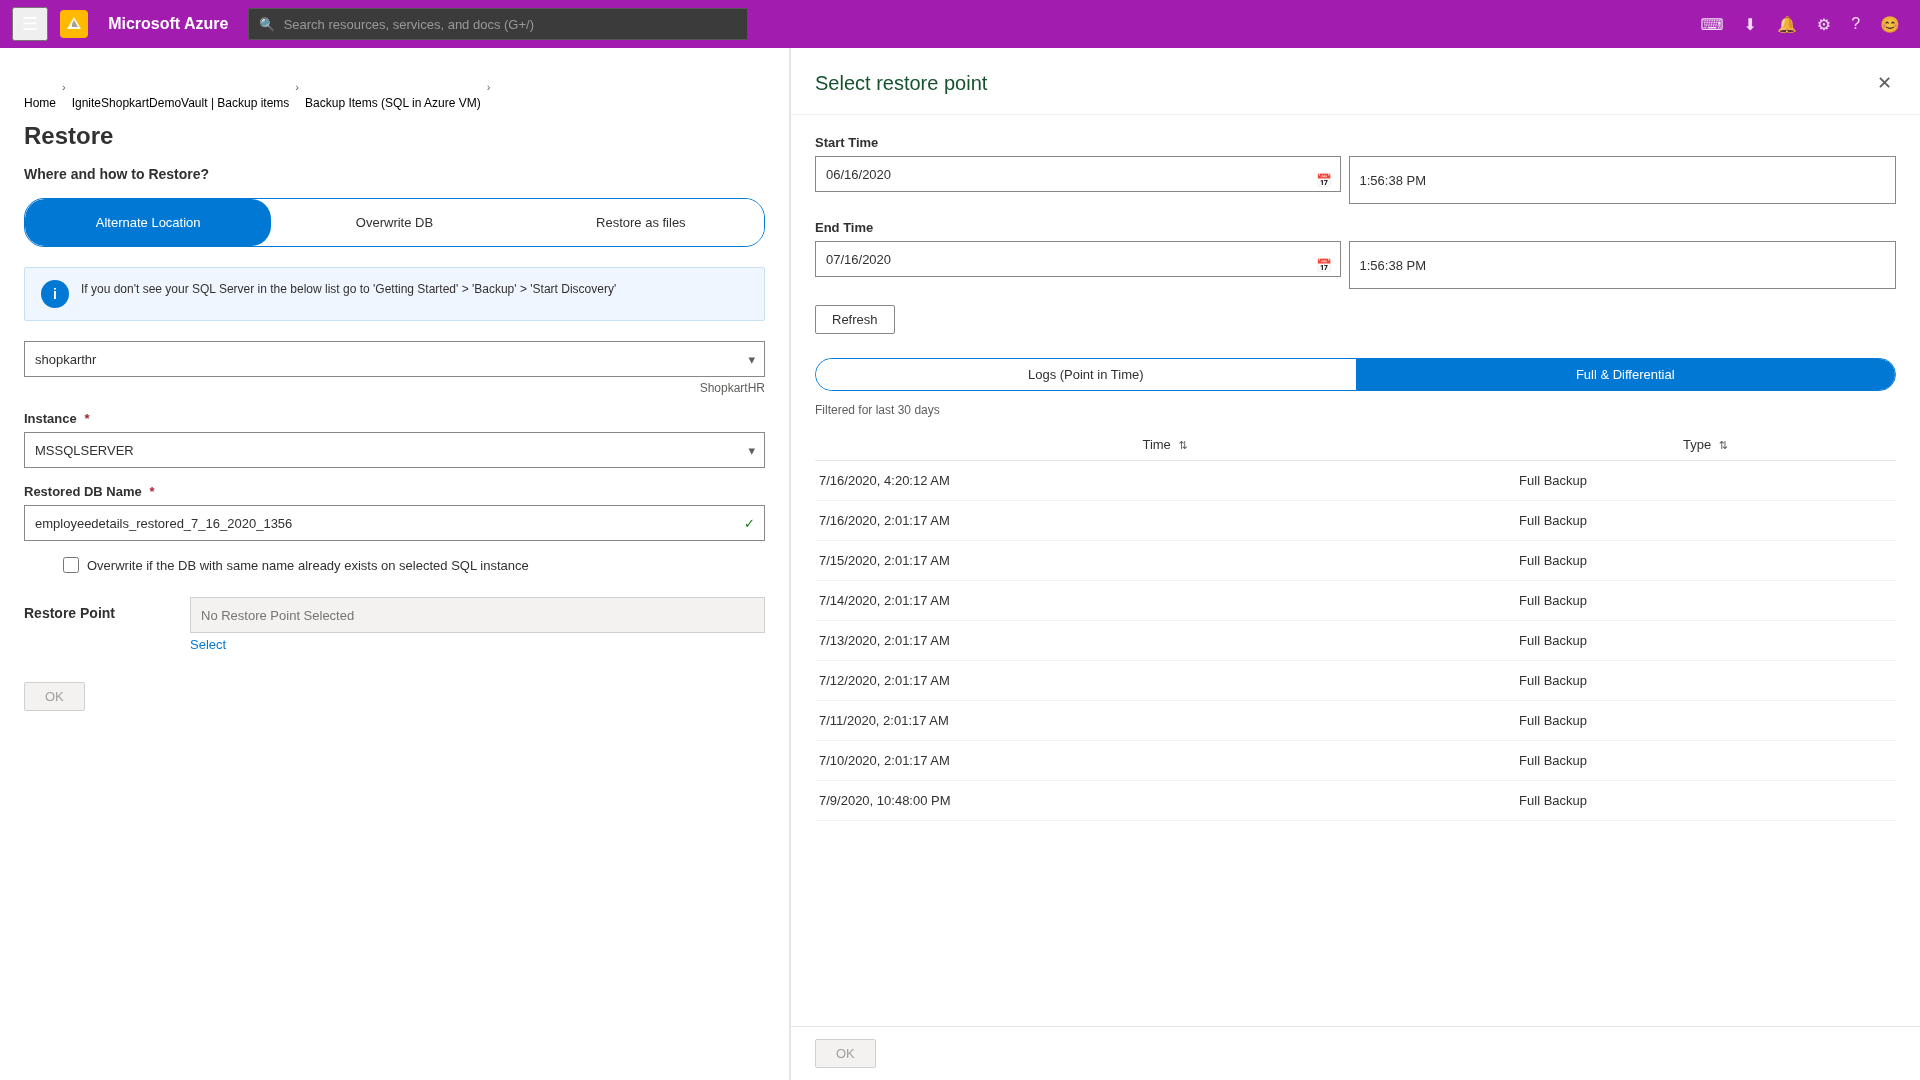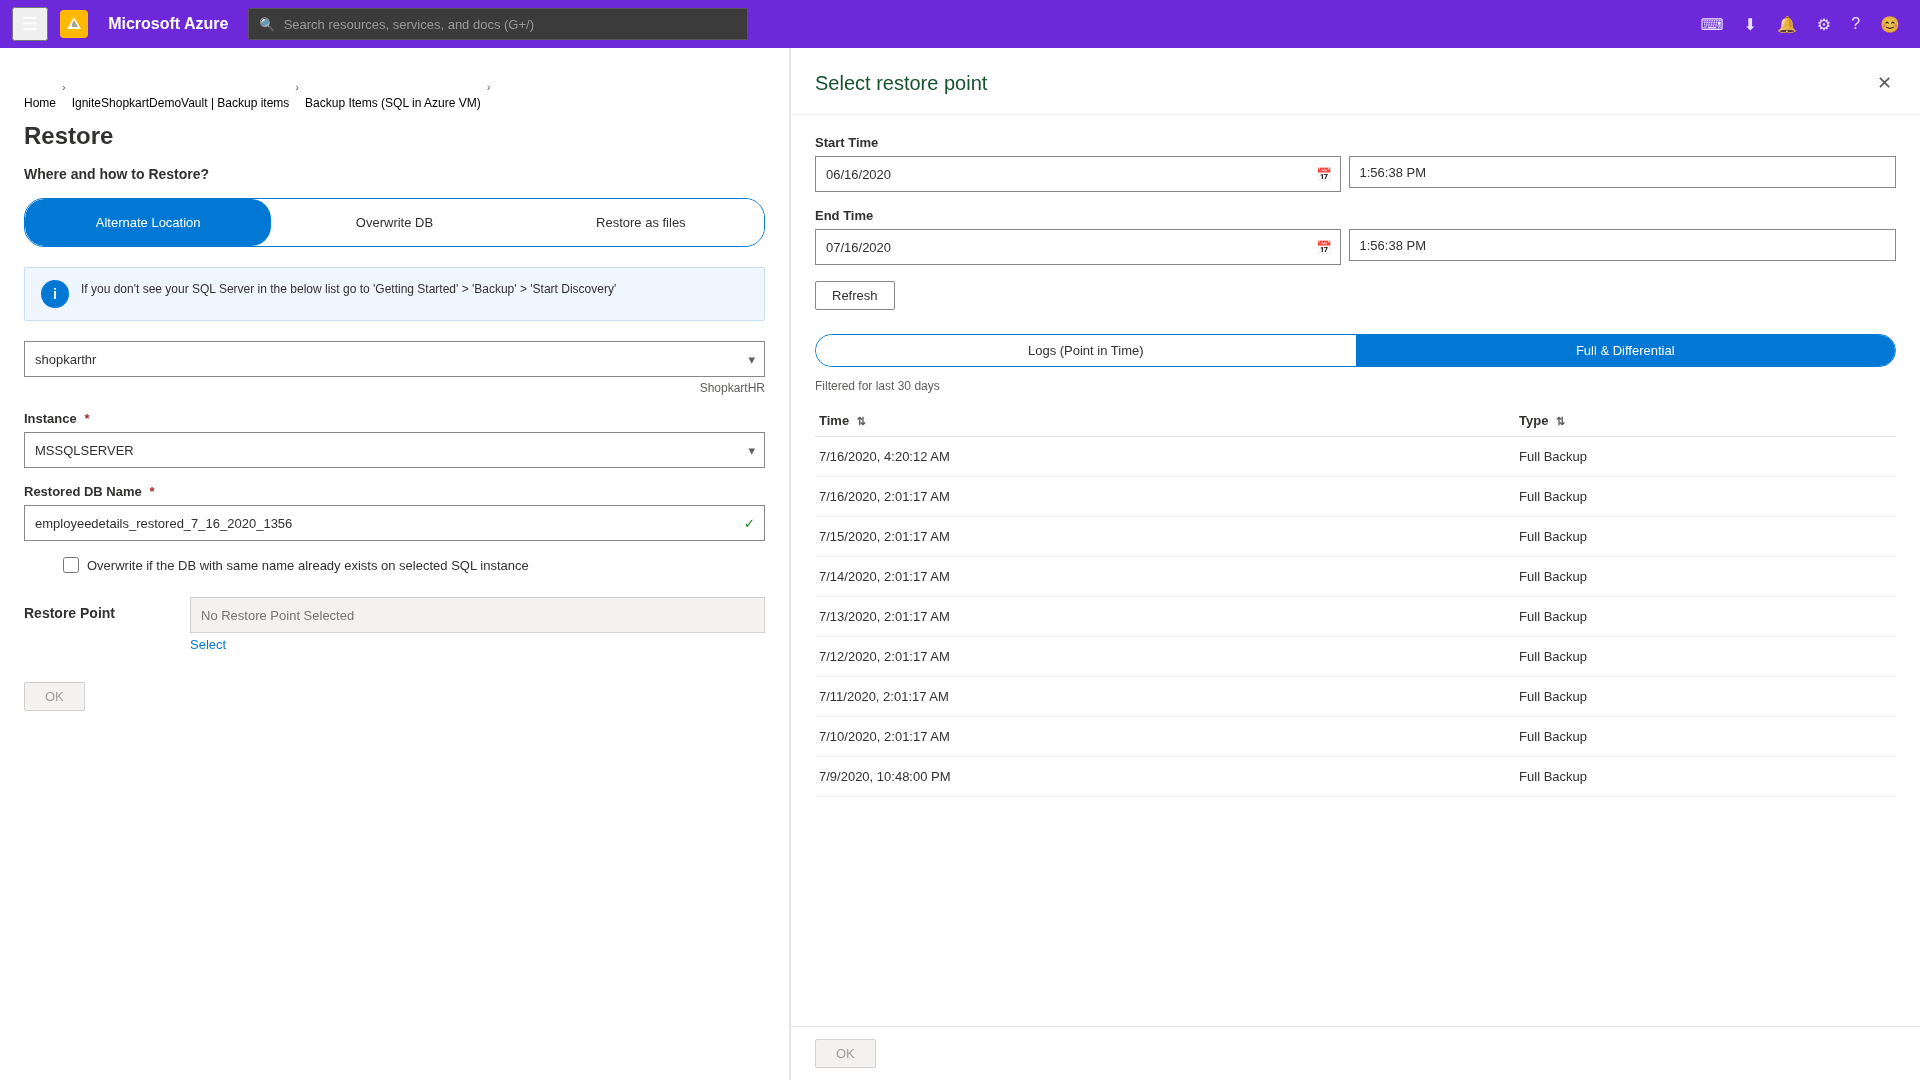--- a/index.html
+++ b/index.html
@@ -1,20 +1,20 @@
 <!DOCTYPE html>
 <html><head>
   <meta charset="utf-8">
   <style>
     * { box-sizing: border-box; margin: 0; padding: 0; }
     body { font-family: 'Segoe UI', Arial, sans-serif; font-size: 13px; background: #f3f2f1; color: #323130; }
 
     
     .top-nav {
-      background: #6d28d9;
+      background: #a21caf;
       height: 48px;
       display: flex;
       align-items: center;
       padding: 0 12px;
       gap: 12px;
     }
     .nav-hamburger {
       color: #fff;
       font-size: 18px;
       cursor: pointer;
@@ -356,21 +356,21 @@
     .calendar-icon {
       position: absolute;
       right: 8px;
       top: 50%;
       transform: translateY(-50%);
       color: #605e5c;
       pointer-events: none;
     }
     .time-input {
       flex: 1;
-      height: 32px;
+      height: 48px;
       border: 1px solid #8a8886;
       padding: 0 10px;
       font-size: 13px;
       color: #323130;
       outline: none;
     }
 
     
     .refresh-btn {
       padding: 6px 16px;
@@ -417,24 +417,24 @@
       margin-bottom: 12px;
     }
 
     
     .restore-table {
       width: 100%;
       border-collapse: collapse;
     }
     .restore-table th {
       font-size: 13px;
-      font-weight: 700;
+      font-weight: 400;
       color: #323130;
       padding: 8px 4px;
-      text-align: left;
+      text-align: center;
       border-bottom: 1px solid #e5e5e5;
     }
     .restore-table th .sort-icon {
       display: inline-block;
       margin-left: 4px;
       color: #605e5c;
       font-size: 11px;
     }
     .restore-table td {
       padding: 12px 4px;

